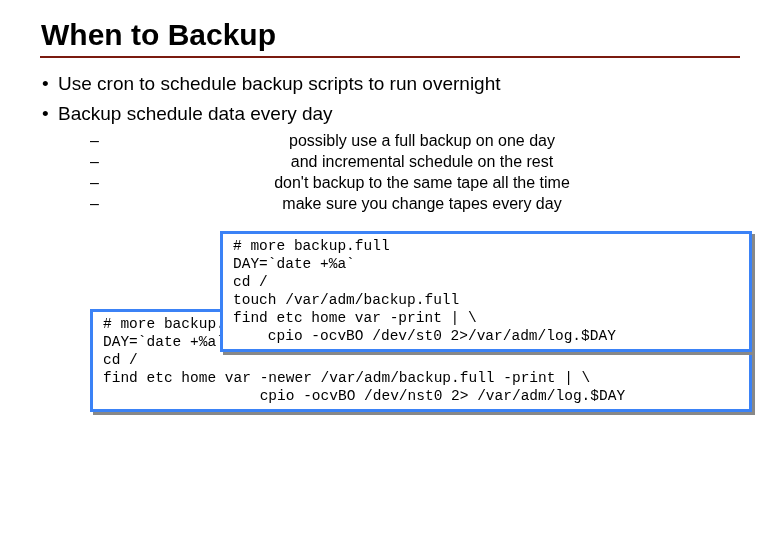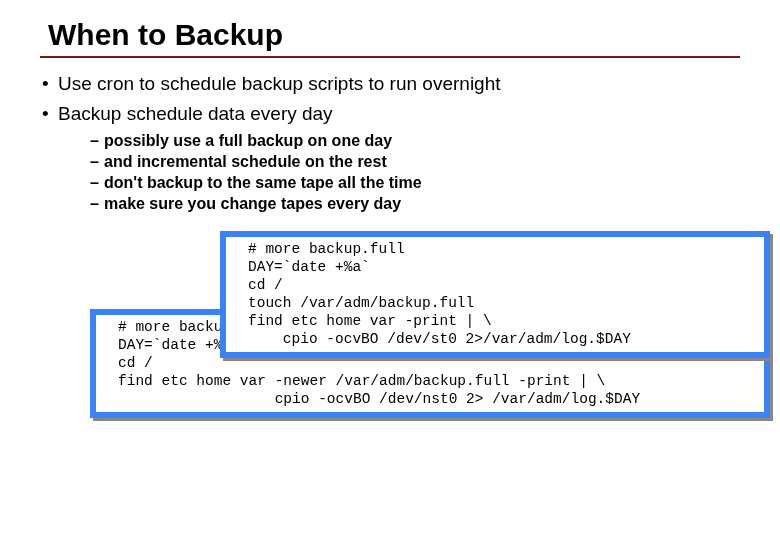--- a/index.html
+++ b/index.html
@@ -12,21 +12,21 @@
     color: #000;
     position: relative;
     overflow: hidden;
   }
   .slide {
     padding: 18px 40px 20px 40px;
   }
   .title {
     font-size: 30px;
     font-weight: bold;
-    margin: 0 0 2px 8px;
+    margin: 0 0 2px 1px;
   }
   .rule {
     border: none;
     border-top: 2px solid #7a1a0f;
     margin: 4px 0 14px 0;
   }
   ul.bullets {
     list-style: none;
     padding: 0;
     margin: 0 0 6px 0;
@@ -45,46 +45,47 @@
     left: 2px;
     top: 0;
   }
   ul.sub {
     list-style: none;
     padding: 0;
     margin: 6px 0 0 50px;
   }
   ul.sub > li {
     font-size: 16px;
-    font-weight: bold;
+    font-weight: normal;
     margin: 0 0 3px 0;
     padding-left: 14px;
     position: relative;
+    text-align: center;
   }
   ul.sub > li::before {
     content: "–";
     position: absolute;
     left: 0;
     top: 0;
   }
   .code-area {
     position: relative;
     margin-top: 18px;
     height: 200px;
   }
   .codebox {
     position: absolute;
     background: #fff;
-    border: 6px solid #3b82f6;
+    border: 3px solid #3b82f6;
     box-shadow: 3px 3px 0 #888;
     font-family: "Courier New", Courier, monospace;
     font-size: 14.5px;
     line-height: 1.25;
     white-space: pre;
-    padding: 3px 6px 4px 22px;
+    padding: 3px 6px 4px 10px;
   }
   .box-inc {
     left: 50px;
     top: 78px;
     width: 640px;
     z-index: 1;
   }
   .box-full {
     left: 180px;
     top: 0;

